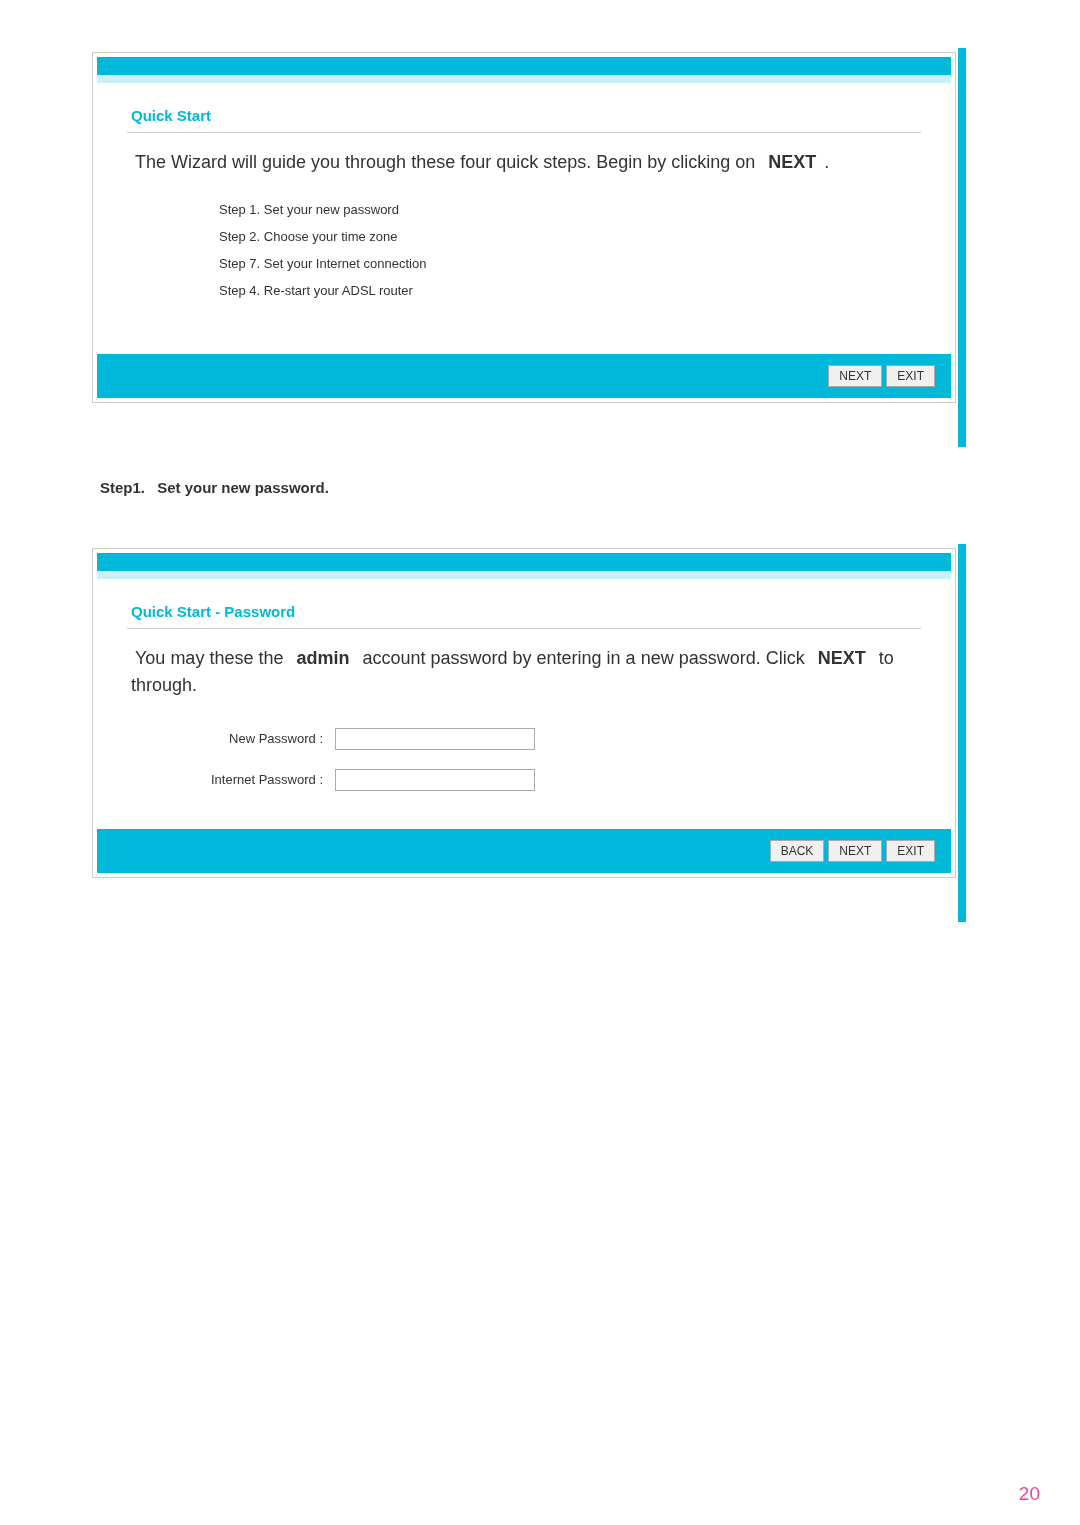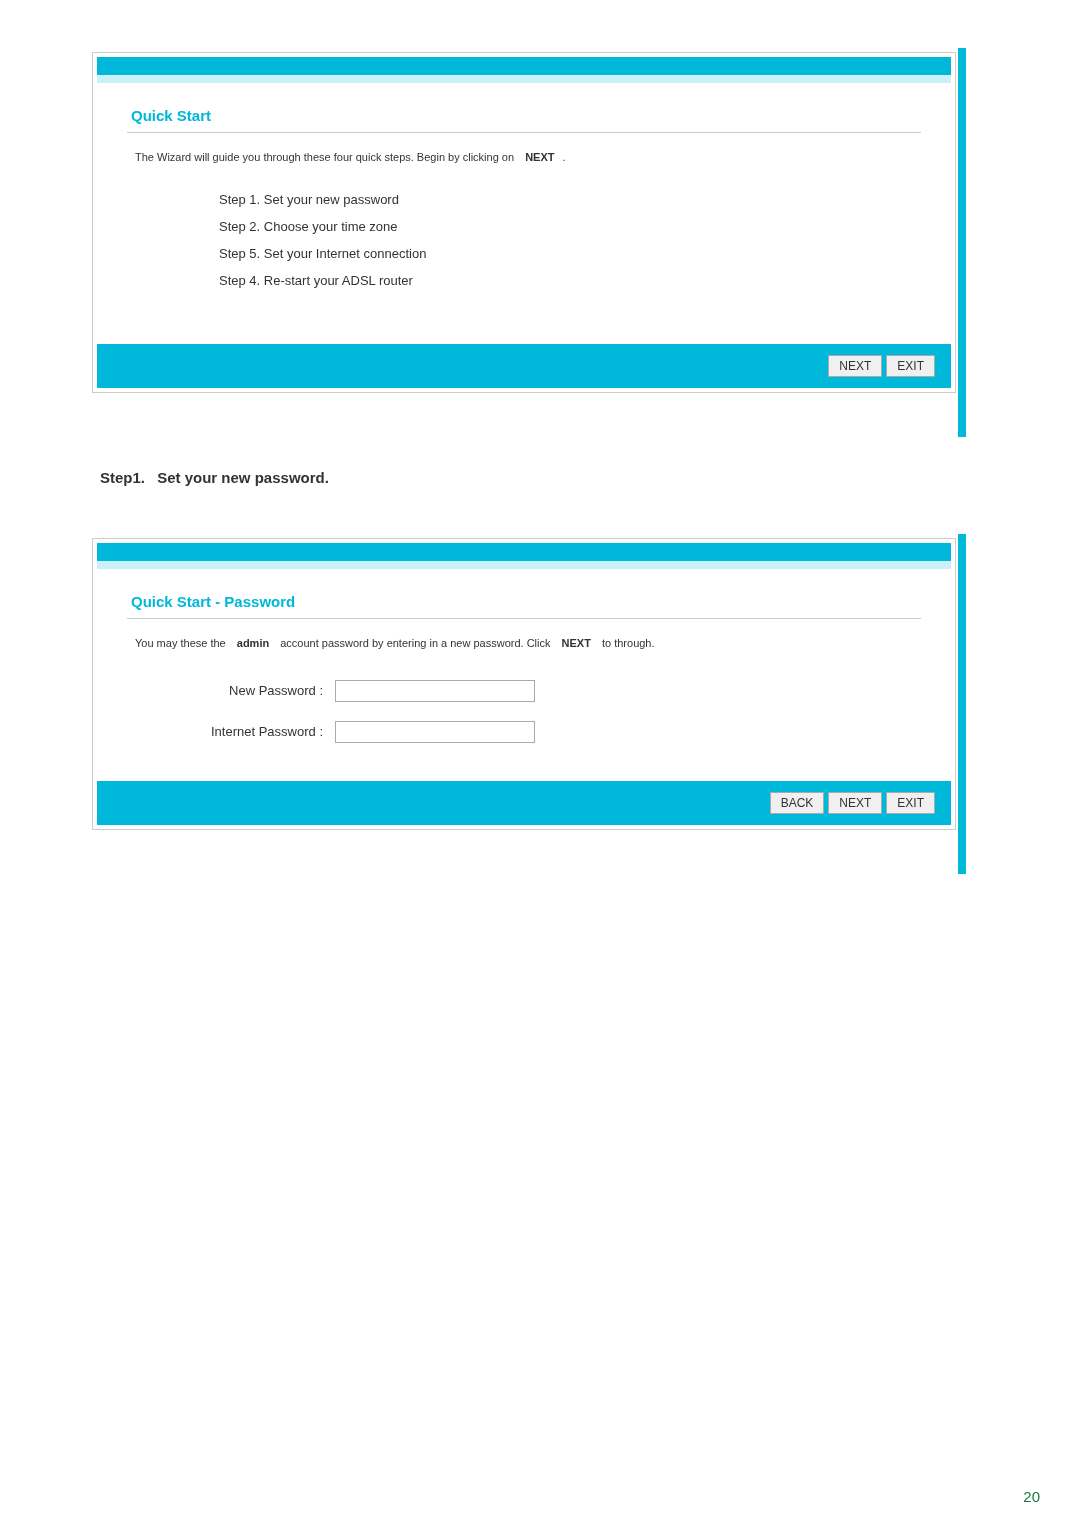--- a/index.html
+++ b/index.html
@@ -59,21 +59,21 @@
       font-weight: bold;
       color: #00b8d9;
       margin-bottom: 12px;
       padding-bottom: 8px;
       border-bottom: 1px solid #ccc;
     }
 
     .panel-description {
       margin-bottom: 14px;
       line-height: 1.5;
-      font-size: 11px;
+      font-size: 18px;
     }
 
     .panel-description b {
       font-weight: bold;
     }
 
     .steps-list {
       list-style: none;
       padding-left: 80px;
       margin-bottom: 20px;
@@ -128,22 +128,22 @@
       border: 1px solid #aaa;
       padding: 2px 4px;
       font-size: 12px;
     }
 
     
     .page-number {
       position: absolute;
       bottom: 20px;
       right: 40px;
-      font-size: 15px;
-      color: #15803d;
+      font-size: 19px;
+      color: #ec4899;
     }
 
     .panel-wrapper {
       position: relative;
       margin-right: 40px;
     }
 
     .panel-wrapper .right-border {
       position: absolute;
       right: -6px;
@@ -167,21 +167,21 @@
       <div class="panel-header"></div>
       <div class="panel-header-line"></div>
       <div class="panel-body panel-body-padding">
         <div class="panel-title">Quick Start</div>
         <p class="panel-description">
           <span>The Wizard will guide you through these four quick steps. Begin by clicking on </span><b>NEXT</b><span>.</span>
         </p>
         <ul class="steps-list">
           <li>Step 1. Set your new password</li>
           <li>Step 2. Choose your time zone</li>
-          <li>Step 5. Set your Internet connection</li>
+          <li>Step 7. Set your Internet connection</li>
           <li>Step 4. Re-start your ADSL router</li>
         </ul>
       </div>
       <div class="panel-footer">
         <button class="btn">NEXT</button>
         <button class="btn">EXIT</button>
       </div>
     </div>
     <div class="right-border"></div>
   </div>

